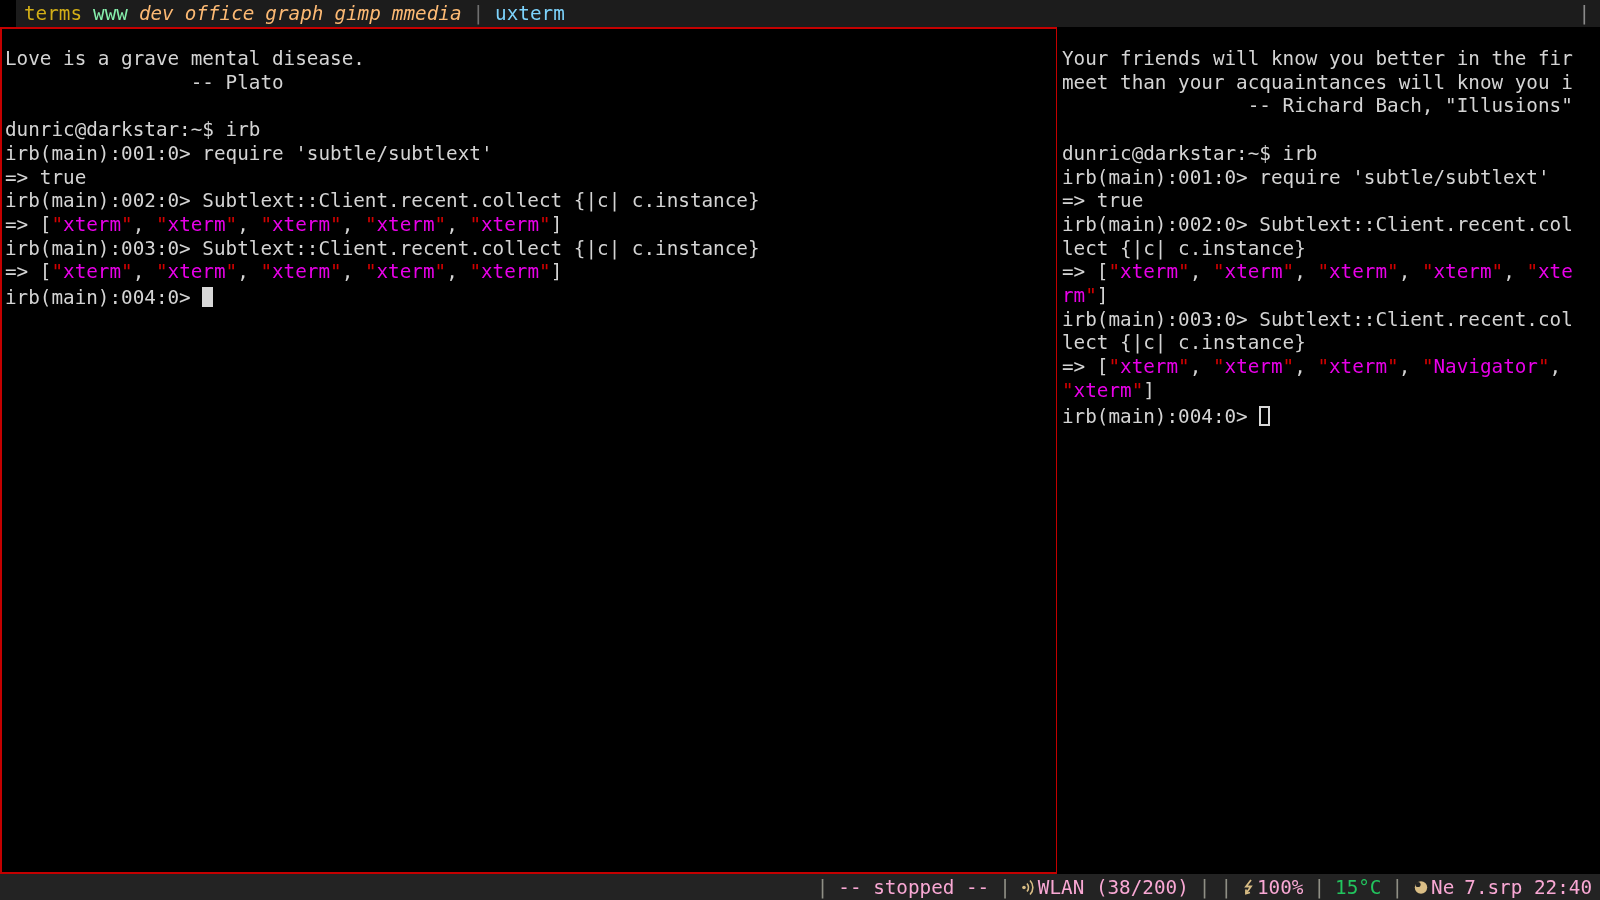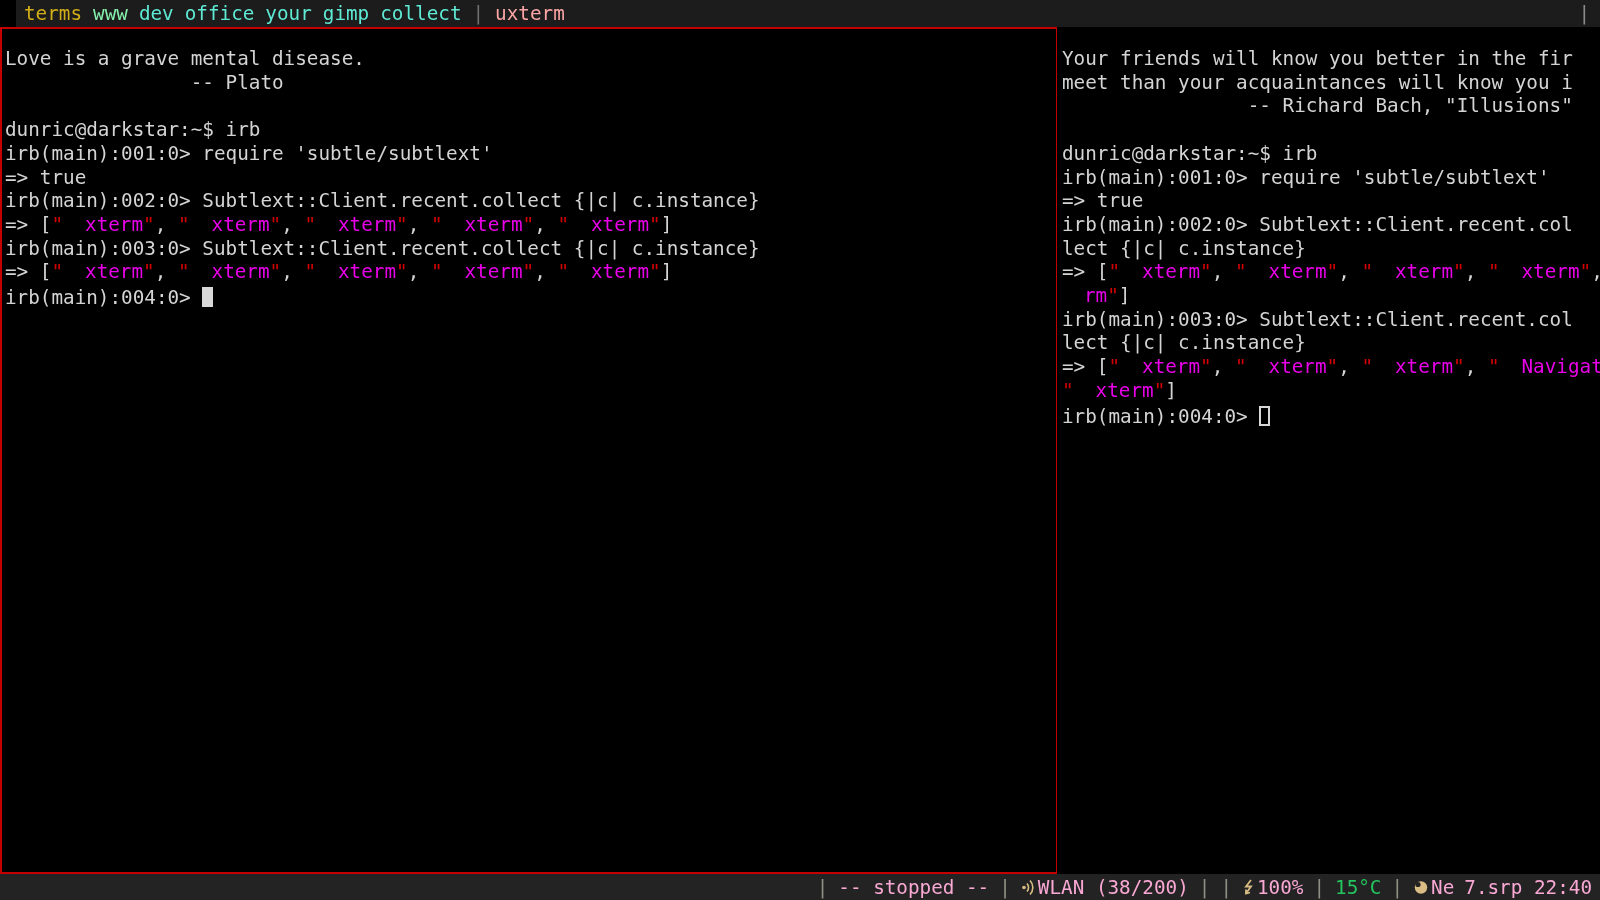--- a/index.html
+++ b/index.html
@@ -6,35 +6,35 @@
   html,body { width:1600px; height:900px; background:#000; overflow:hidden;
               font-family:"DejaVu Sans Mono", monospace; }
 
   
   .topbar { position:absolute; left:16px; top:0; width:1600px; height:27px;
             background:#1c1c1c; display:flex; align-items:center;
             font-size:19.3px; line-height:27px; }
   .tags { display:flex; gap:11px; padding-left:8px; }
   .tag-focused  { color:#d2ae17; }
   .tag-occupied { color:#86efac; }
-  .tag-normal   { color:#5eead4; }
+  .tag-normal   { color:#fdba74;font-style:italic; }
   .tag-sep      { color:#6f6f6f; margin-left:11px; }
-  .win-title    { color:#fca5a5; margin-left:11px; }
+  .win-title    { color:#7dd3fc; margin-left:11px; }
   .topbar-right { position:absolute; right:26px; top:0; color:#8a8a8a; }
 
   
   .term { position:absolute; top:27px; height:847px; background:#000; overflow:hidden; }
   .term-left  { left:0; width:1058px; border:2px solid #c40000; }
   .term-right { left:1057px; width:543px; }
   .term pre { font-size:19.3px; line-height:23.7px; white-space:pre; color:#d4d4d4; }
   .term-left  pre { padding:18px 0 0 3px; }
   .term-right pre { padding:20px 0 0 5px; }
   .c-fg  { color:#d4d4d4; }
   .c-red { color:#d40000; }
-  .c-mag { color:#e800e8;margin-left:22px; }
+  .c-mag { color:#e800e8; }
   .cursor { display:inline-block; width:11px; height:20px; transform:translateY(3px); }
   .cursor-solid  { background:#d8d8d8; }
   .cursor-hollow { border:2px solid #d8d8d8; background:transparent; }
 
   
   .statusbar { position:absolute; left:0; top:874px; width:1600px; height:26px;
                background:#232323; display:flex; align-items:center;
                justify-content:flex-end; gap:10px; padding-right:8px;
                font-size:19.3px; }
   .seg-tan   { color:#f9a8d4; }
@@ -46,23 +46,23 @@
 </style>
 </head>
 <body>
 
 <div class="topbar">
   <div class="tags" id="tags">
       <span class="tag-focused">terms</span>
       <span class="tag-occupied">www</span>
       <span class="tag-normal">dev</span>
       <span class="tag-normal">office</span>
-      <span class="tag-normal">your</span>
+      <span class="tag-normal">graph</span>
       <span class="tag-normal">gimp</span>
-      <span class="tag-normal">collect</span>
+      <span class="tag-normal">mmedia</span>
     </div>
   <span class="tag-sep">|</span>
   <span class="win-title">uxterm</span>
   <span class="topbar-right">|</span>
 </div>
 
 <div class="term term-left">
   <pre id="term-left"><div><span class="c-fg">Love is a grave mental disease.</span></div><div><span class="c-fg">                -- Plato</span></div><div>&nbsp;</div><div><span class="c-fg">dunric@darkstar:~$ irb</span></div><div><span class="c-fg">irb(main):001:0&gt; require 'subtle/subtlext'</span></div><div><span class="c-fg">=&gt; true</span></div><div><span class="c-fg">irb(main):002:0&gt; Subtlext::Client.recent.collect {|c| c.instance}</span></div><div><span class="c-fg">=&gt; [</span><span class="c-red">"</span><span class="c-mag">xterm</span><span class="c-red">"</span><span class="c-fg">, </span><span class="c-red">"</span><span class="c-mag">xterm</span><span class="c-red">"</span><span class="c-fg">, </span><span class="c-red">"</span><span class="c-mag">xterm</span><span class="c-red">"</span><span class="c-fg">, </span><span class="c-red">"</span><span class="c-mag">xterm</span><span class="c-red">"</span><span class="c-fg">, </span><span class="c-red">"</span><span class="c-mag">xterm</span><span class="c-red">"</span><span class="c-fg">]</span></div><div><span class="c-fg">irb(main):003:0&gt; Subtlext::Client.recent.collect {|c| c.instance}</span></div><div><span class="c-fg">=&gt; [</span><span class="c-red">"</span><span class="c-mag">xterm</span><span class="c-red">"</span><span class="c-fg">, </span><span class="c-red">"</span><span class="c-mag">xterm</span><span class="c-red">"</span><span class="c-fg">, </span><span class="c-red">"</span><span class="c-mag">xterm</span><span class="c-red">"</span><span class="c-fg">, </span><span class="c-red">"</span><span class="c-mag">xterm</span><span class="c-red">"</span><span class="c-fg">, </span><span class="c-red">"</span><span class="c-mag">xterm</span><span class="c-red">"</span><span class="c-fg">]</span></div><div><span class="c-fg">irb(main):004:0&gt; </span><span class="cursor cursor-solid"></span></div></pre>
 </div>
 

